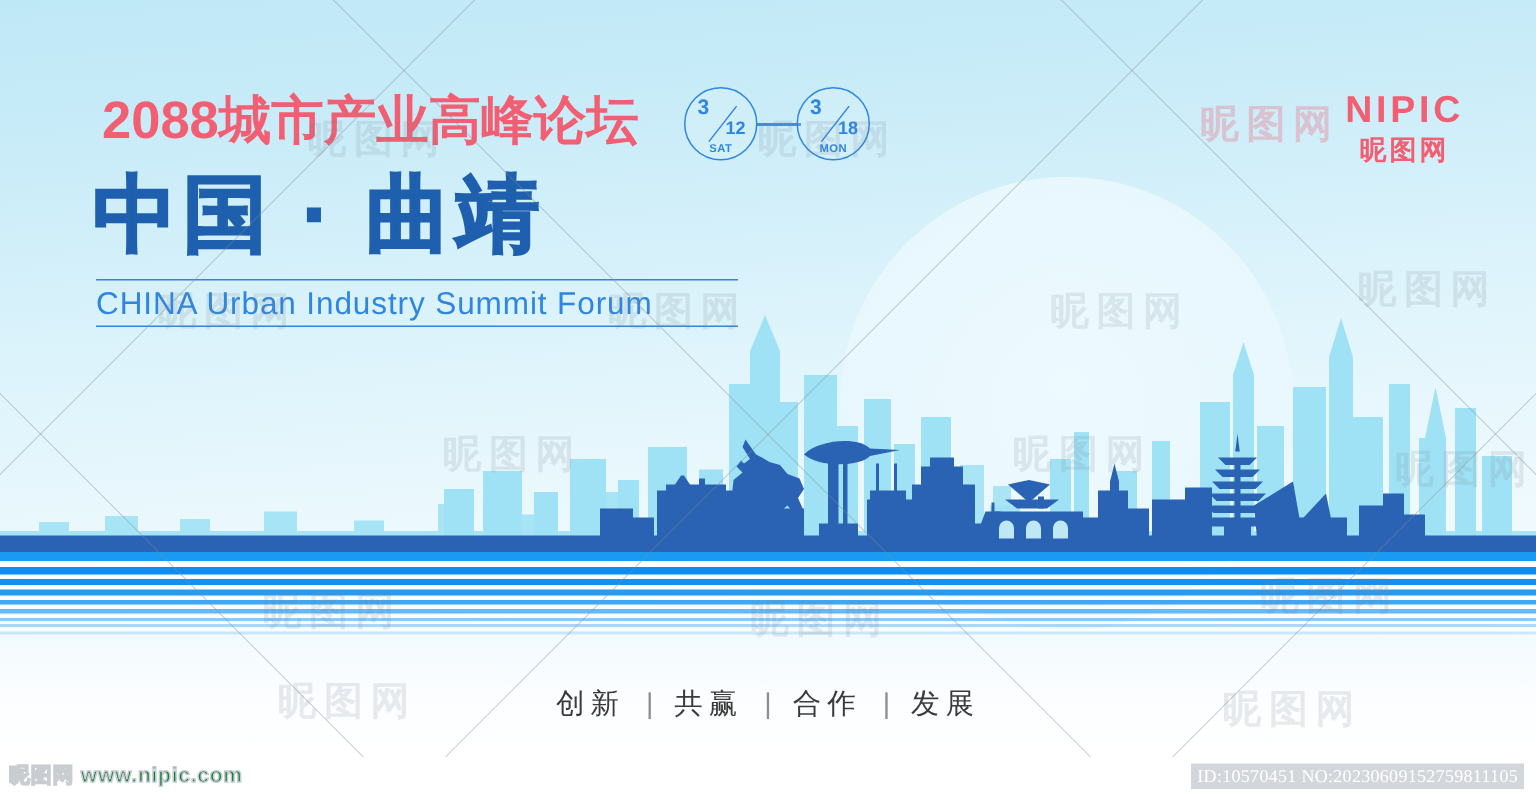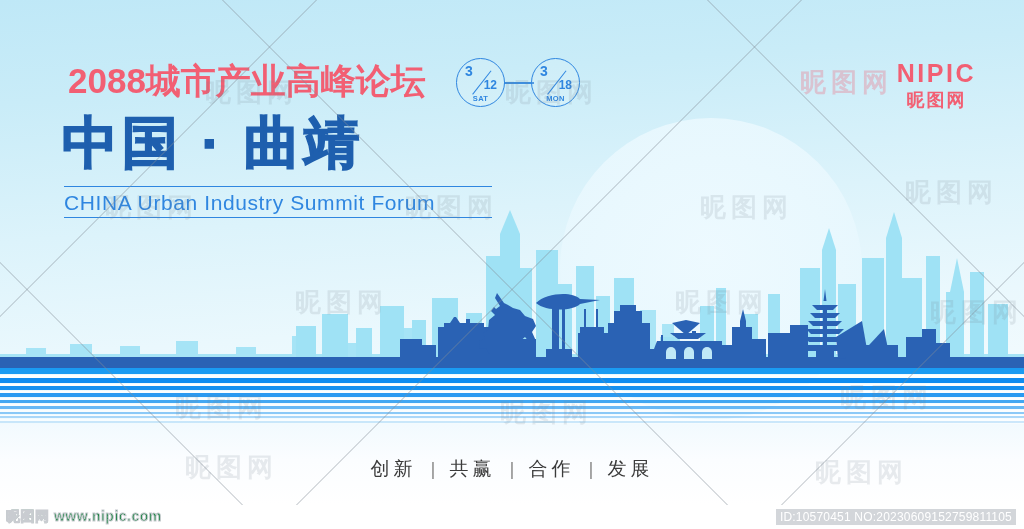--- a/index.html
+++ b/index.html
@@ -227,20 +227,21 @@
   }
   .footer .fr {
     position: absolute;
     right: 8px; top: 4px;
     font-size: 12px;
     color: #ffffff;
     background: #d3d6da;
     padding: 1px 4px;
     letter-spacing: .2px;
     white-space: nowrap;
+    font-family: Liberation Serif, serif;
   }
 </style>
 </head>
 <body>
 
 <div id="poster">
 
   <div class="artboard">
 
     <div class="sky"></div>

